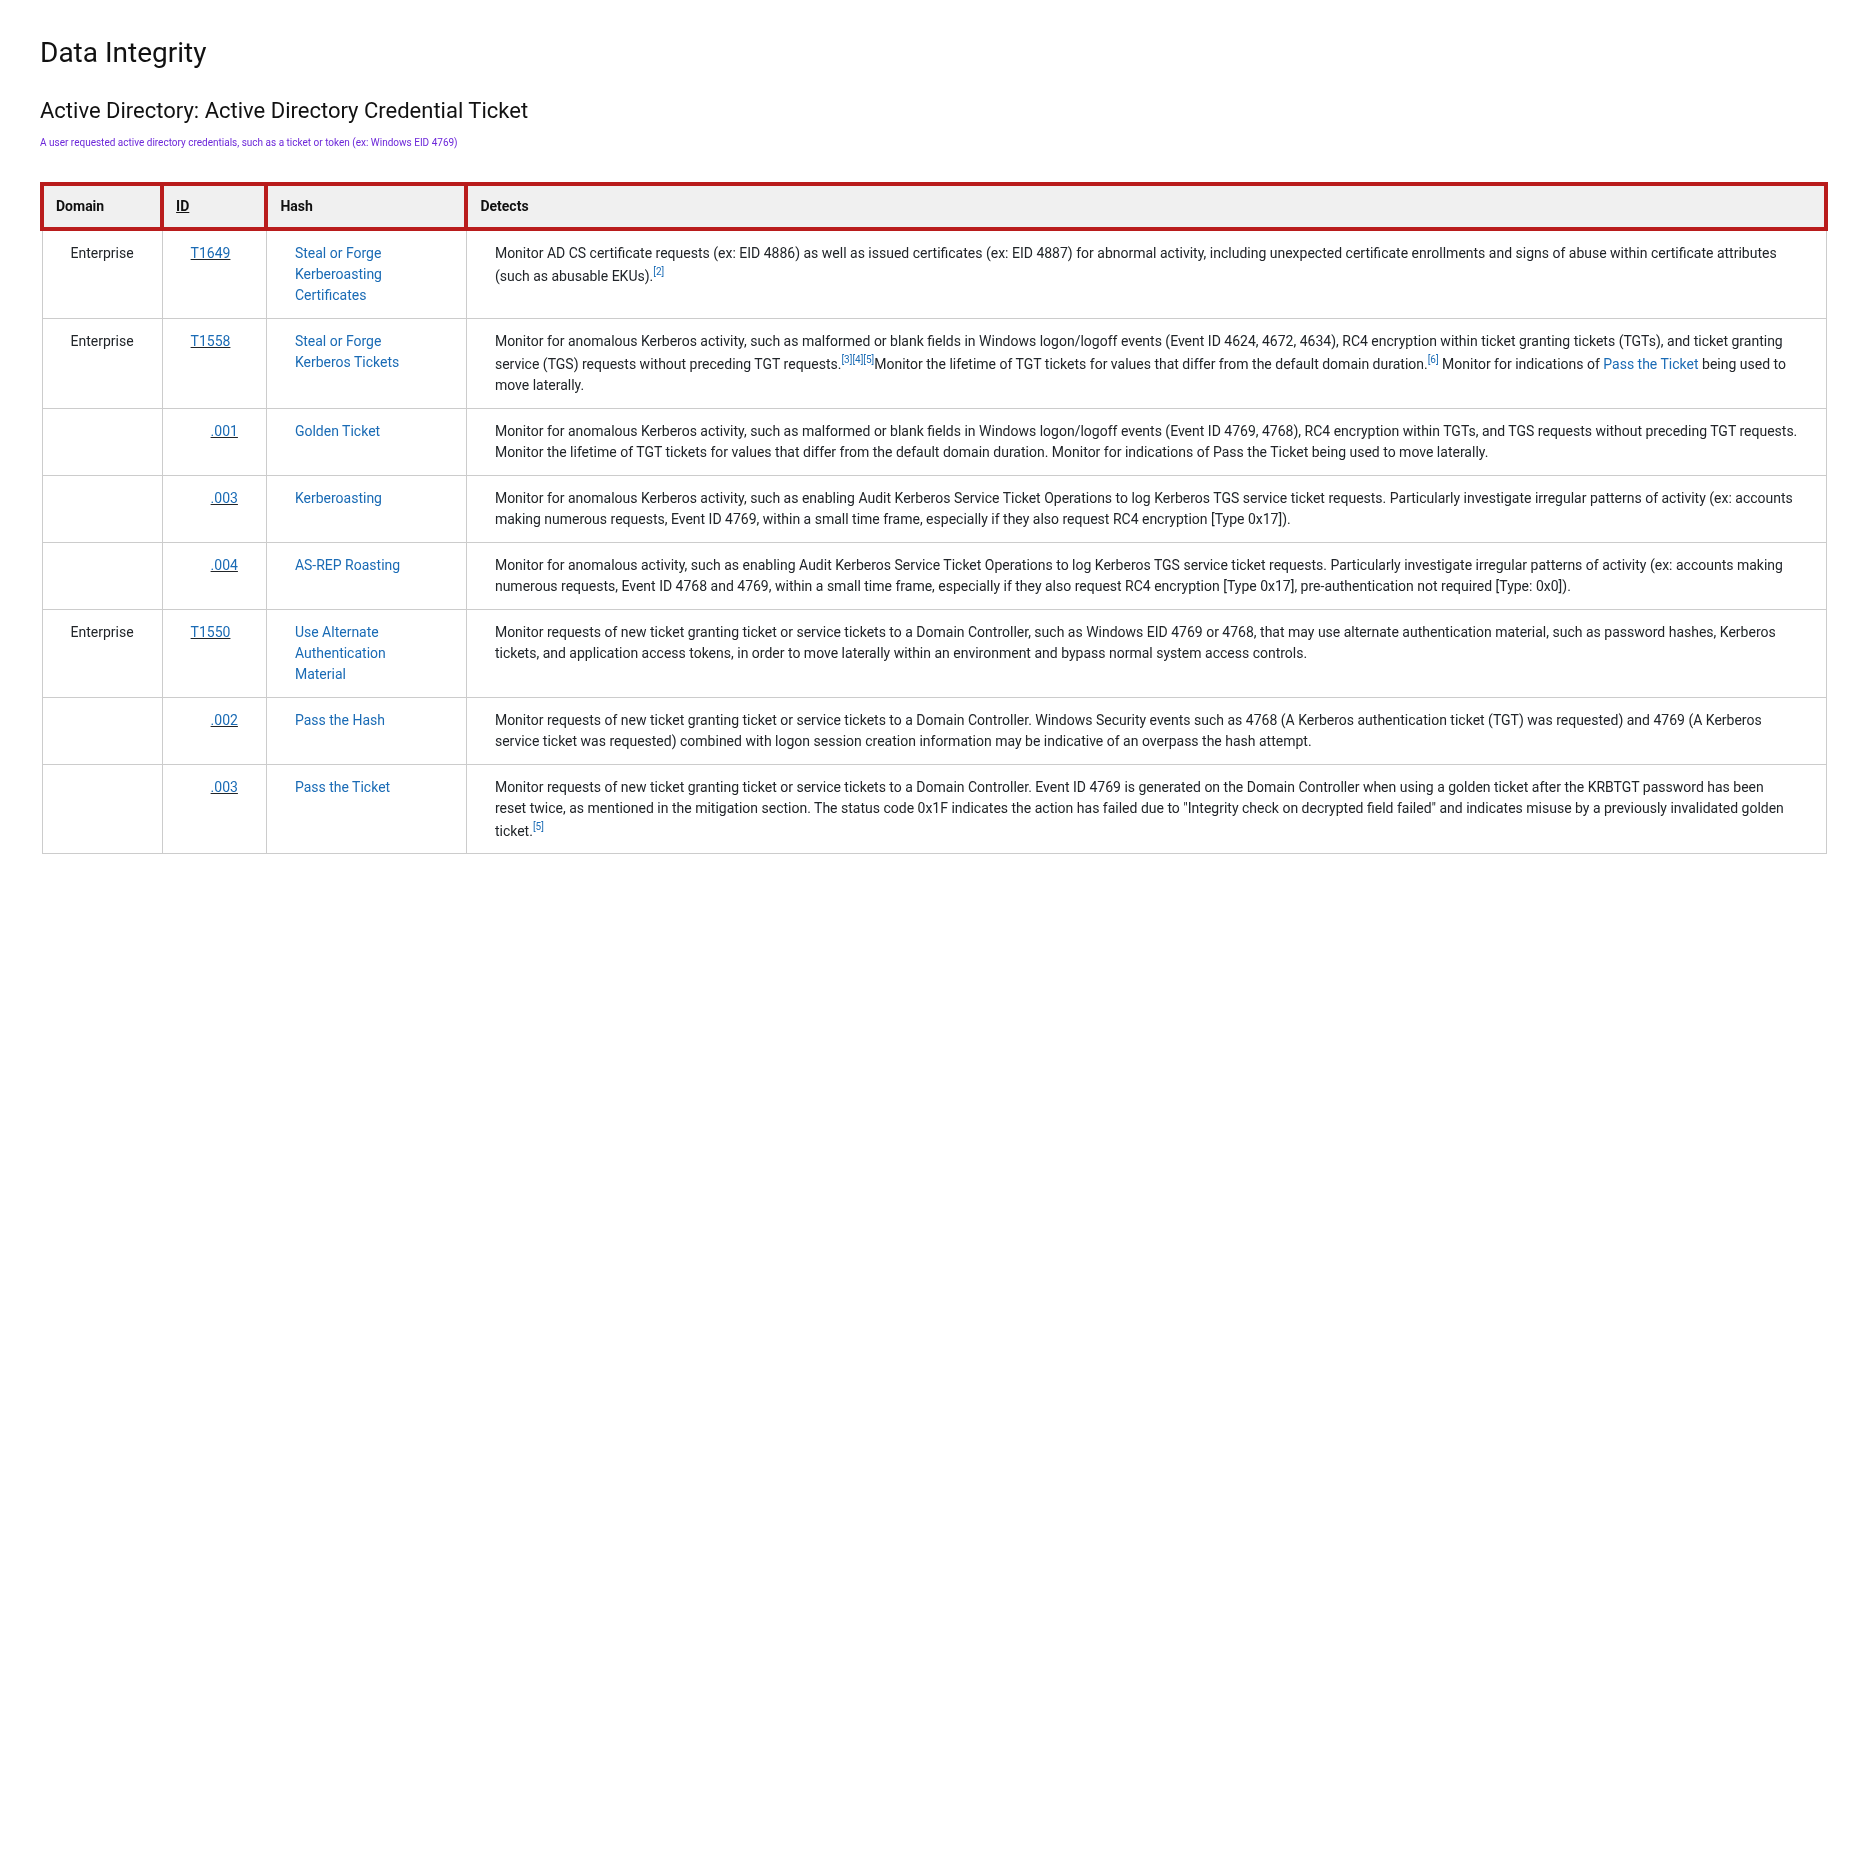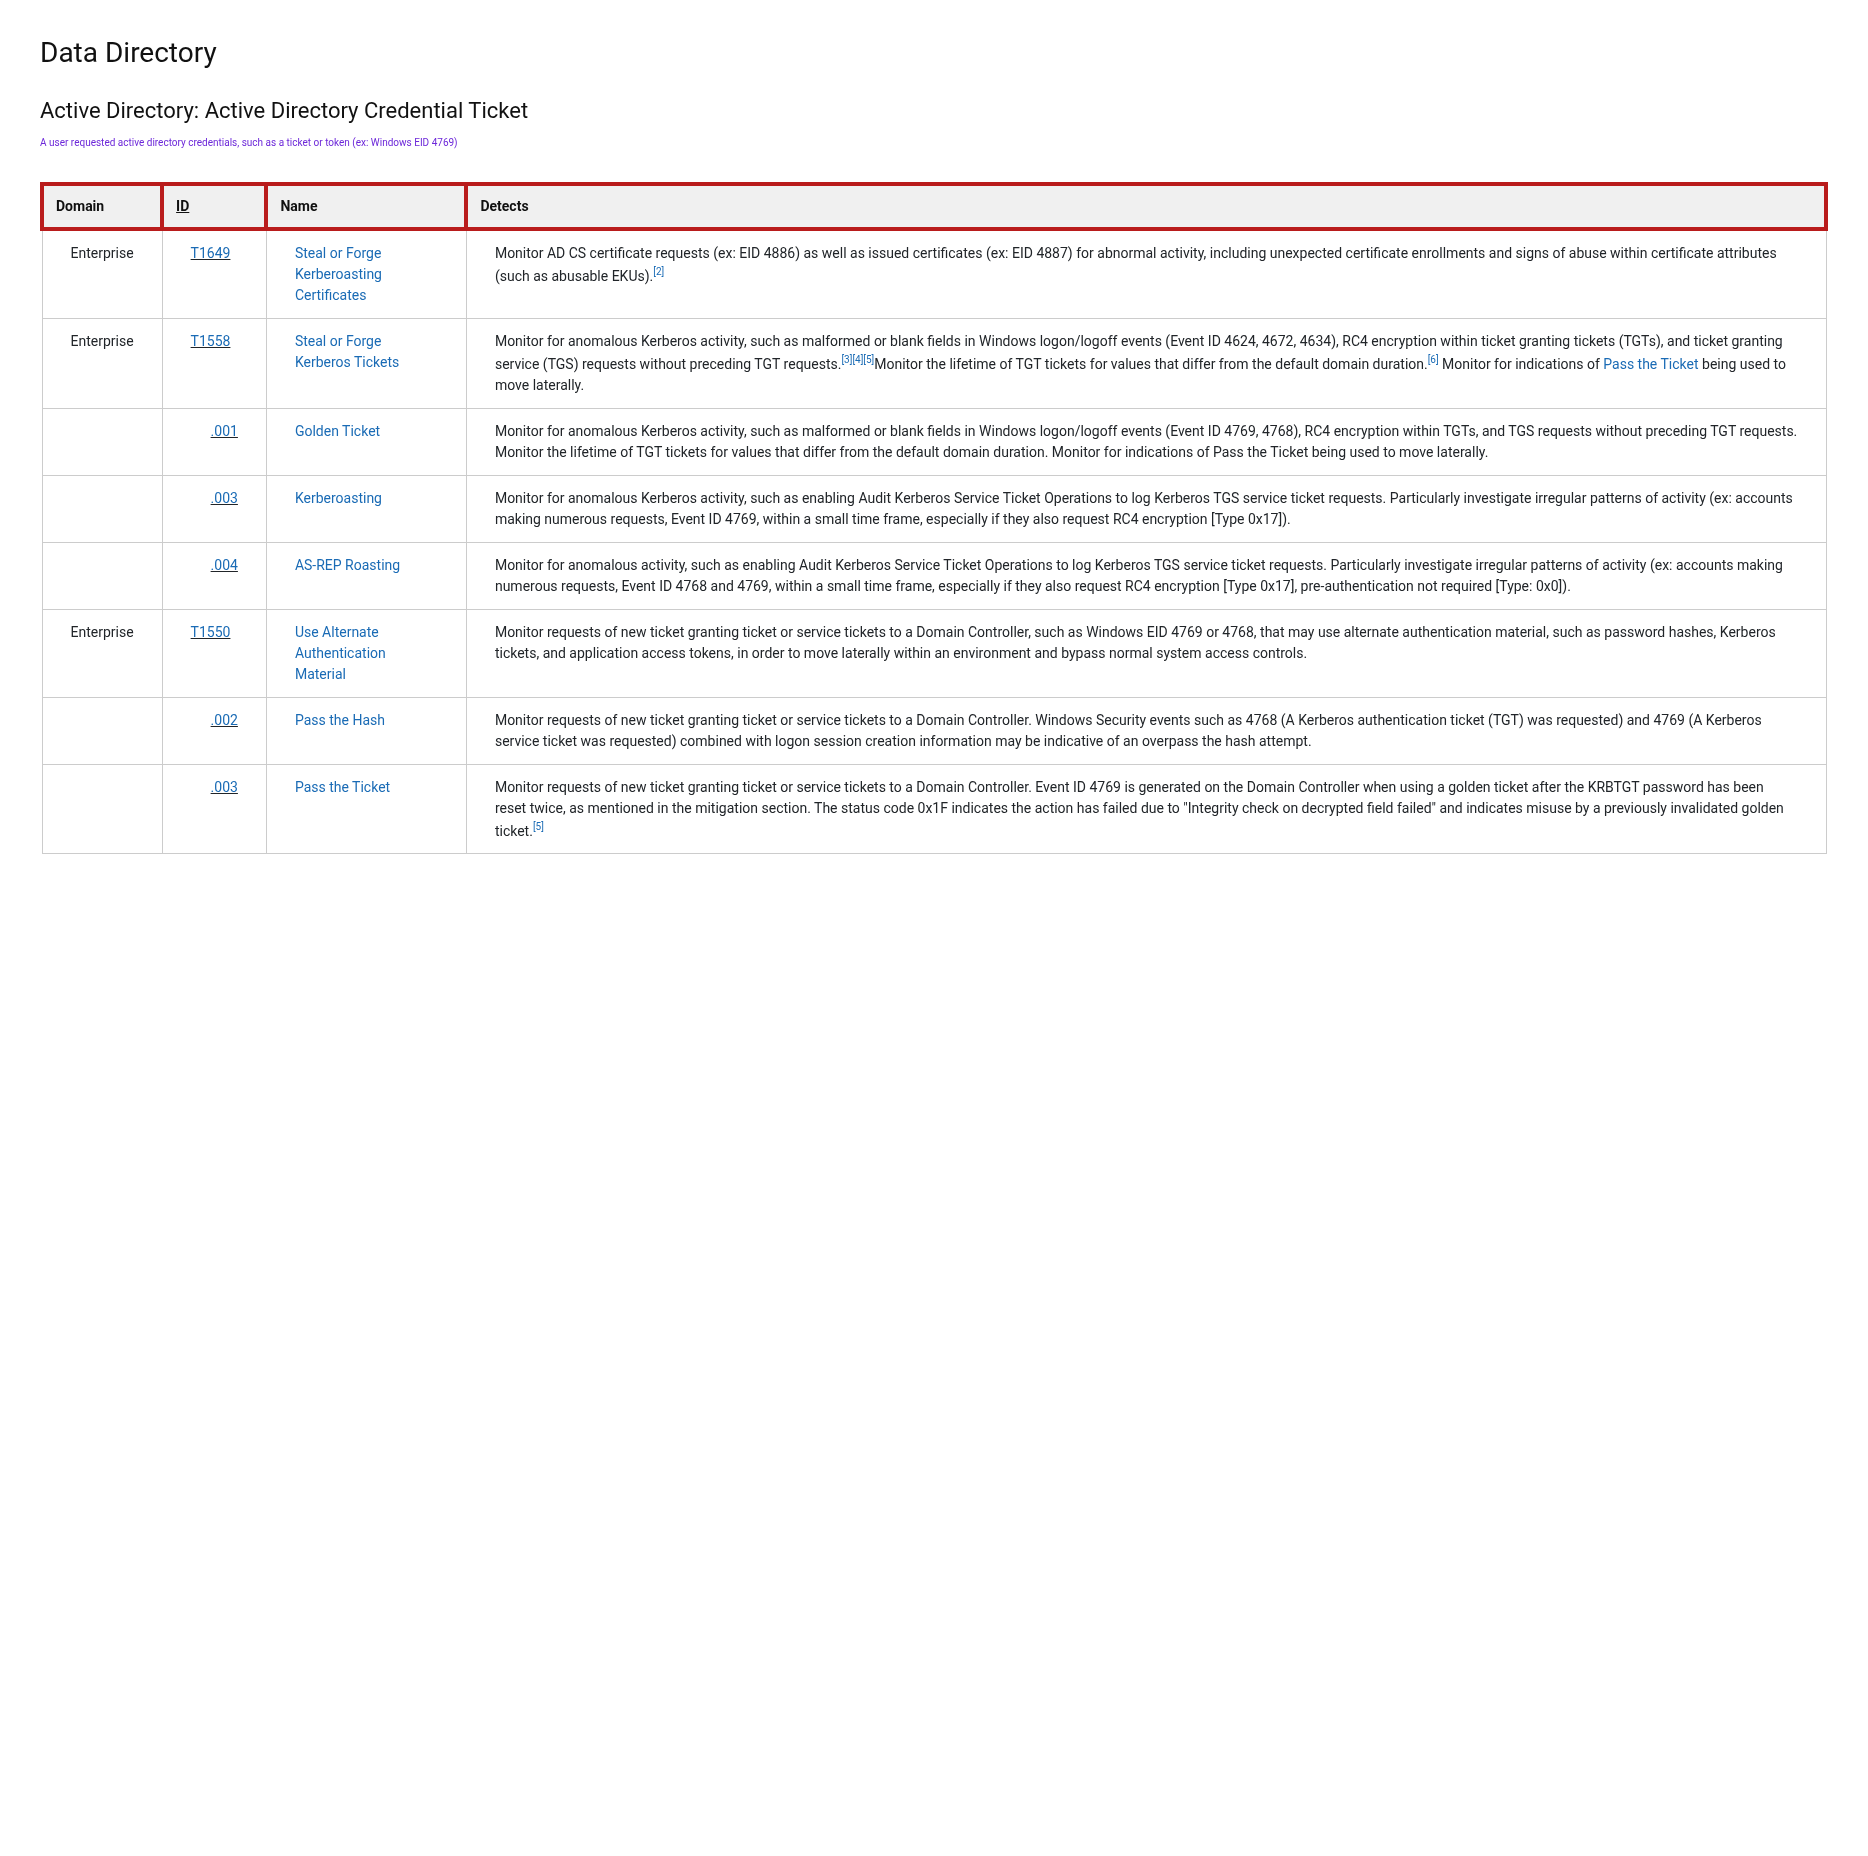--- a/index.html
+++ b/index.html
@@ -62,30 +62,30 @@
       color: #1a6bb5;
     }
     .sub-id {
       color: #555;
       padding-left: 20px;
     }
   </style>
 </head>
 <body>
 
-<h1>Data Directory</h1>
+<h1>Data Integrity</h1>
 <h2>Active Directory: Active Directory Credential Ticket</h2>
 <p class="subtitle">A user requested active directory credentials, such as a ticket or token (ex: Windows EID 4769)</p>
 
 <table>
   <thead>
     <tr>
       <th class="col-domain">Domain</th>
       <th class="col-id">ID</th>
-      <th class="col-name">Name</th>
+      <th class="col-name">Hash</th>
       <th class="col-detects">Detects</th>
     </tr>
   </thead>
   <tbody id="table-body">
   <tr>
         <td class="col-domain">Enterprise</td>
         <td class="col-id"><a class="link" href="#">T1649</a></td>
         <td class="col-name"><a class="link" href="#">Steal or Forge Kerberoasting Certificates</a></td>
         <td class="col-detects"><span>Monitor AD CS certificate requests (ex: EID 4886) as well as issued certificates (ex: EID 4887) for abnormal activity, including unexpected certificate enrollments and signs of abuse within certificate attributes (such as abusable EKUs).</span><sup>[2]</sup></td>
       </tr>

